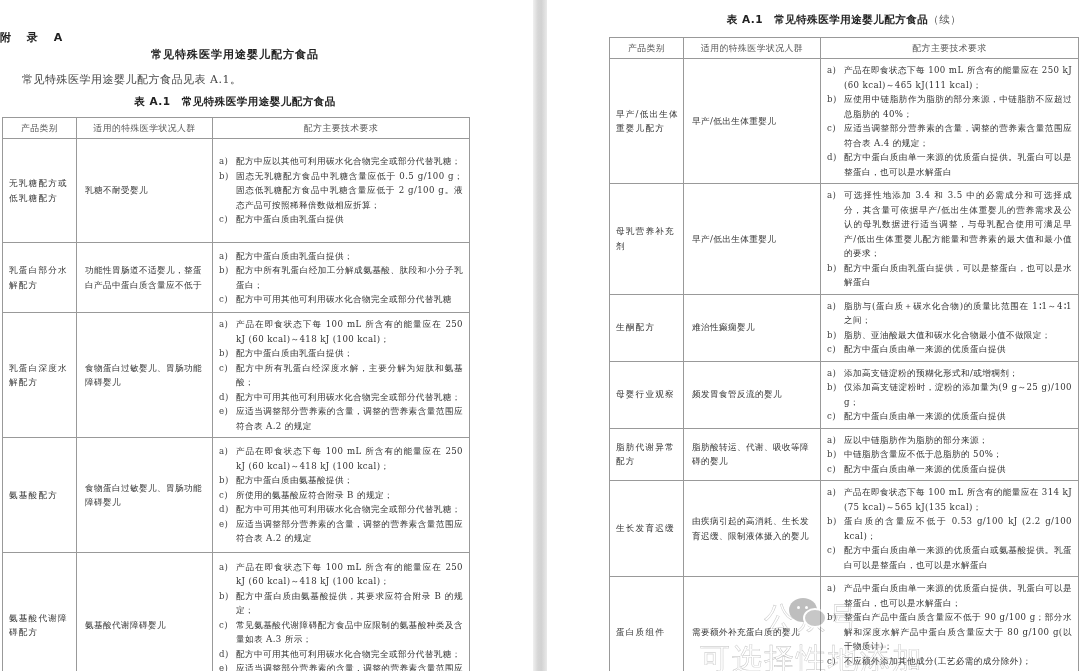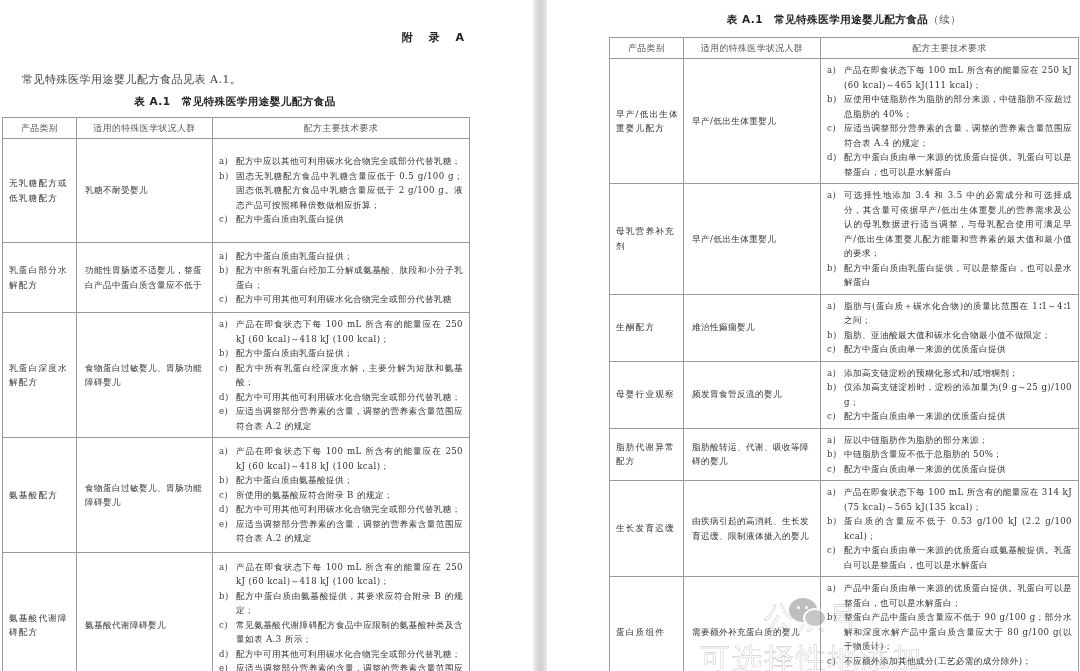--- a/index.html
+++ b/index.html
@@ -6,21 +6,21 @@
   html, body { width: 1080px; height: 671px; overflow: hidden; background: #ffffff; }
   body { position: relative; font-family: "DejaVu Serif", "Liberation Serif", serif; color: #2a2a2a; }
 
   .page { position: absolute; top: 0; height: 671px; background: #ffffff; overflow: hidden; }
   .page-left { left: 0; width: 533px; }
   .page-right { left: 547px; width: 533px; }
 
   .gutter { position: absolute; left: 533px; top: 0; width: 14px; height: 671px;
             background: linear-gradient(to right, #f0f0f0 0%, #d6d6d6 35%, #d2d2d2 60%, #e9e9e9 100%); }
 
-  .appendix-label { position: absolute; left: 0; width: 470px; top: 30px; text-align: right;
+  .appendix-label { position: absolute; left: 0; width: 470px; top: 30px; text-align: left;
                     font-family: "DejaVu Sans", sans-serif; font-weight: bold; font-size: 11px; letter-spacing: 6px; color: #222; }
   .appendix-title { position: absolute; left: 0; width: 470px; top: 47px; text-align: center;
                     font-family: "DejaVu Sans", sans-serif; font-weight: bold; font-size: 11px; letter-spacing: 1px; color: #222; }
   .intro { position: absolute; left: 22px; top: 72px; font-size: 11px; color: #444; letter-spacing: 0.5px; }
   .table-caption { position: absolute; top: 95px; left: 0; width: 470px; text-align: center;
                    font-family: "DejaVu Sans", sans-serif; font-weight: bold; font-size: 10.5px; color: #222; letter-spacing: 0.5px; }
   .table-caption-right { position: absolute; top: 13px; left: 62px; width: 470px; text-align: center;
                          font-family: "DejaVu Sans", sans-serif; font-weight: bold; font-size: 10.5px; color: #222; letter-spacing: 0.5px; }
   .table-caption-right .cont { font-weight: normal; color: #555; font-family: "DejaVu Serif", serif; }
 
@@ -46,20 +46,21 @@
   .wm-logo .e { position: absolute; width: 3px; height: 3px; border-radius: 50%; background: #fff; }
   .wm-text { font-family: "DejaVu Sans", sans-serif; font-size: 30px; color: #7a7a7a; letter-spacing: 2px; font-weight: 300;
              -webkit-text-stroke: 0.4px #888; color: transparent; }
   .wm-dot { width: 6px; height: 6px; border-radius: 50%; background: #8a8a8a; margin: 0 10px; }
 </style>
 </head>
 <body>
 
 <div class="page page-left">
   <div class="appendix-label">附 录 A</div>
+  <div class="appendix-title">常见特殊医学用途婴儿配方食品</div>
   <div class="intro">常见特殊医学用途婴儿配方食品见表 A.1。</div>
   <div class="table-caption">表 A.1　常见特殊医学用途婴儿配方食品</div>
 
   <table class="spec" id="table-left">
     <colgroup>
         <col style="width:74px">
         <col style="width:136px">
         <col>
       </colgroup>
     <thead>

